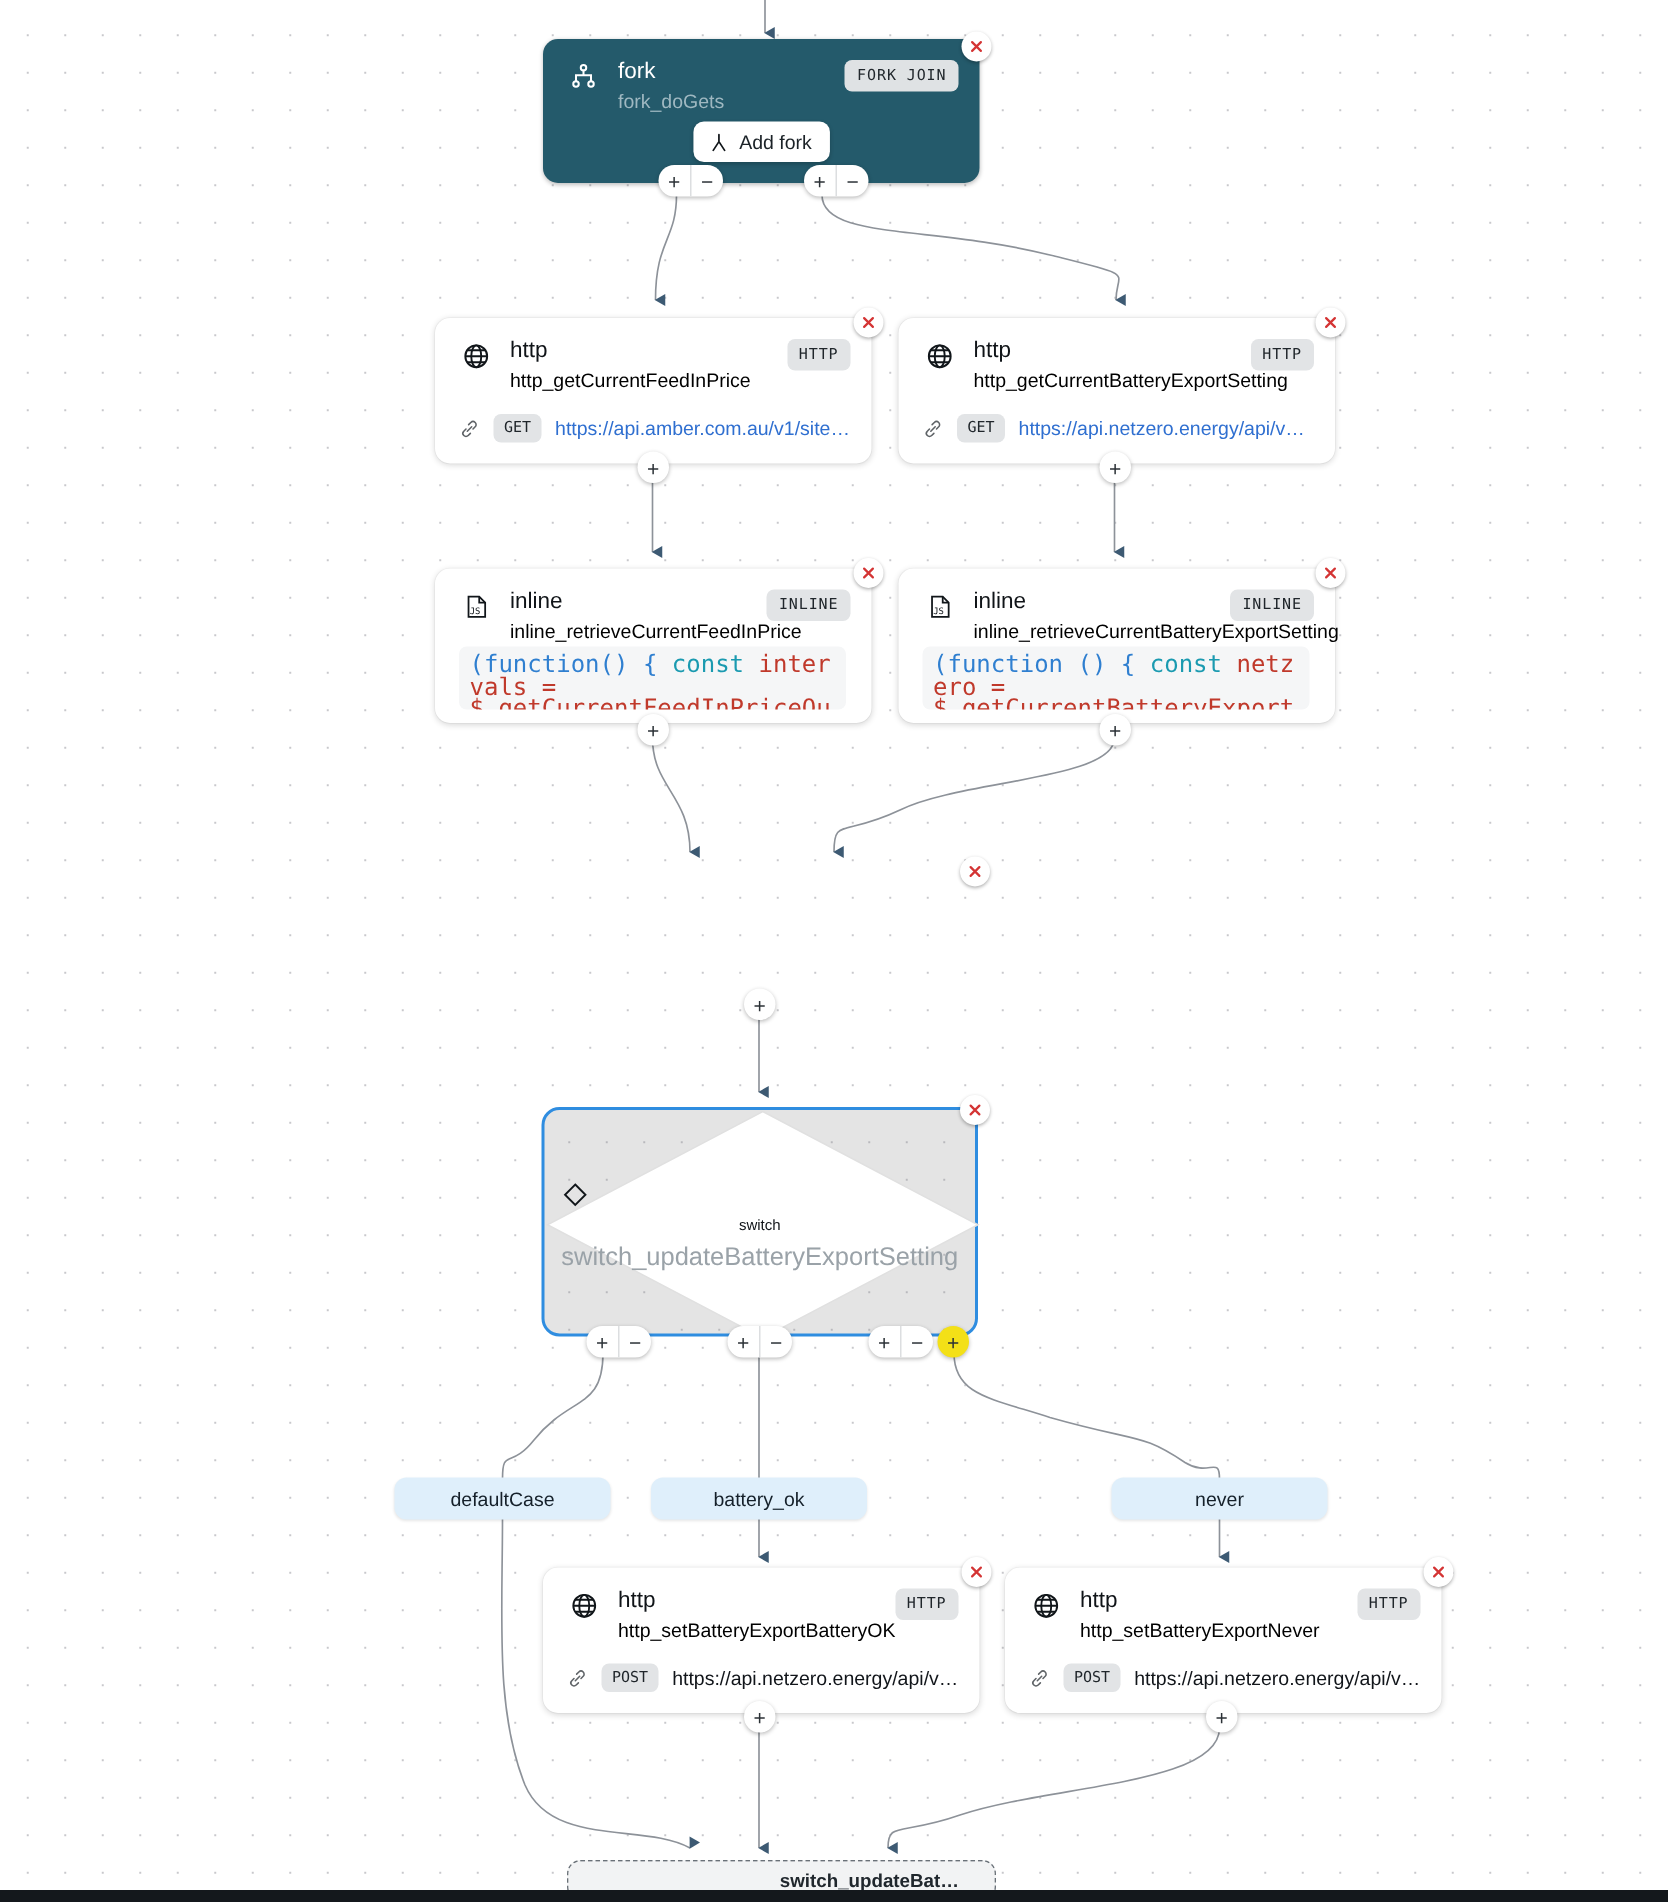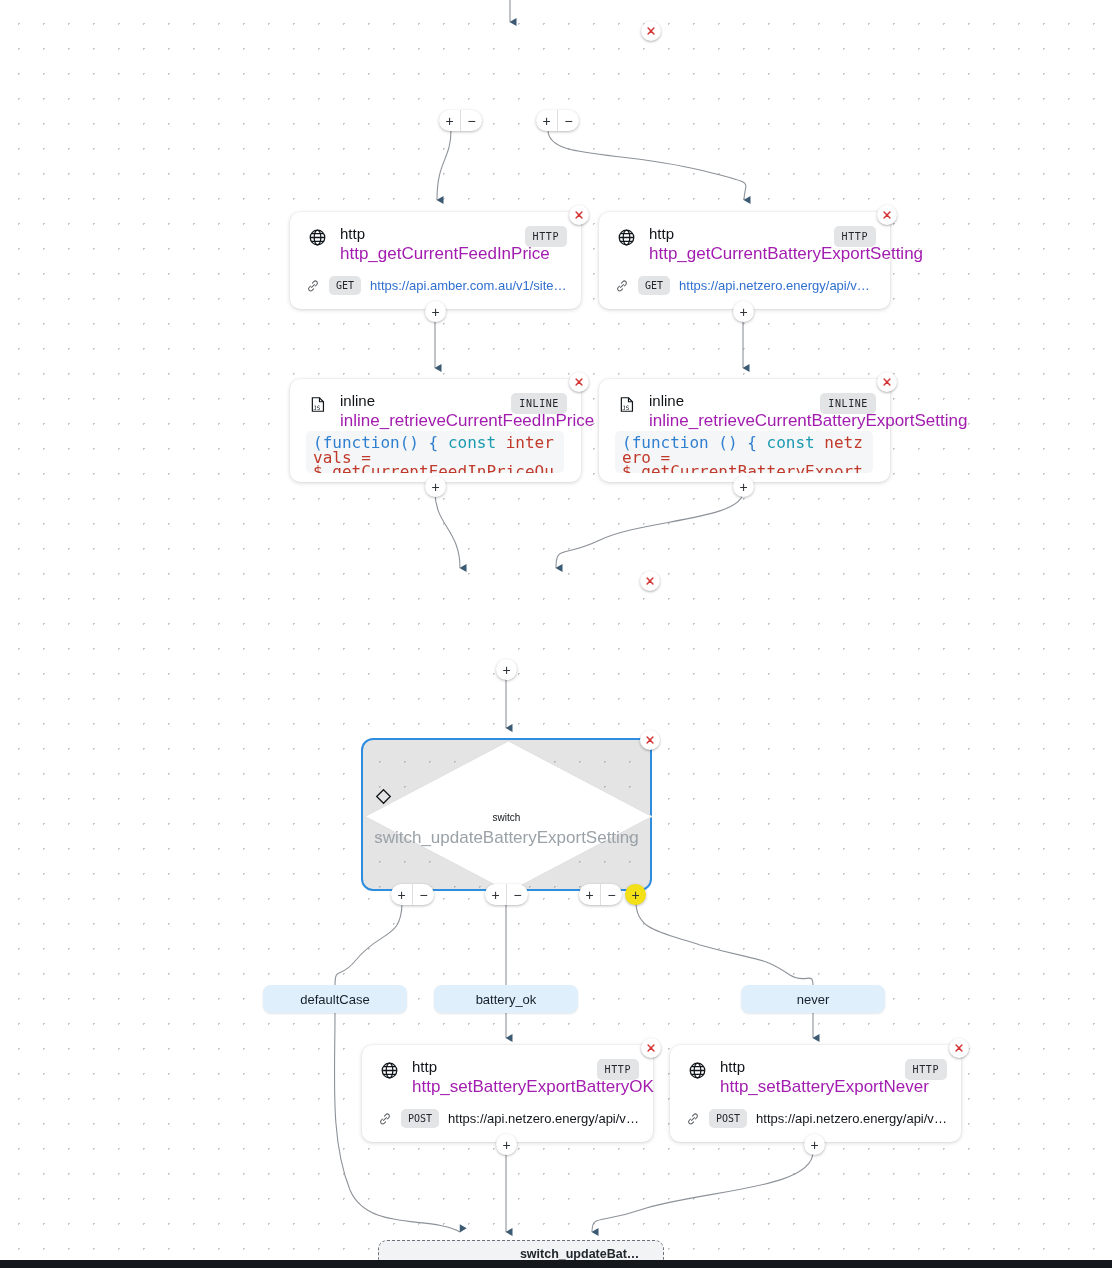--- a/index.html
+++ b/index.html
@@ -102,22 +102,22 @@
     background: #ffffff;
     border-radius: 10px;
     box-shadow: 0 1px 4px rgba(0,0,0,0.16), 0 0 0 0.5px rgba(0,0,0,0.04);
   }
   .light-node .title {
     color: #101418;
     font-size: 15px;
     line-height: 16px;
   }
   .light-node .subtitle {
-    color: #a21caf;
-    font-size: 17px;
+    color: #000000;
+    font-size: 13px;
     line-height: 16px;
     margin-top: 4px;
   }
   .url-row {
     display: flex;
     align-items: center;
     gap: 9px;
     padding: 0 14px 0 16px;
     position: absolute;
     left: 0; right: 0;
@@ -327,20 +327,43 @@
       <path d="M506,1012 L506,1038" marker-end="url(#arrow)"></path>
 
       <path d="M813,1012 L813,1038" marker-end="url(#arrow)"></path>
 
       <path d="M506,1152 L506,1232" marker-end="url(#arrow)"></path>
 
       <path d="M813,1152 C813,1190 700,1190 640,1210 C600,1224 592,1214 592,1232" marker-end="url(#arrow)"></path>
     </g>
   </svg>
 
+  <div class="node dark-node" style="left:362px; top:26px; width:291px; height:96px;">
+    <div class="node-head">
+      <span class="node-icon">
+        <svg width="20" height="20" viewBox="0 0 24 24" fill="none" stroke="#ffffff" stroke-width="1.6" stroke-linecap="round">
+          <circle cx="12" cy="5" r="2.2"></circle>
+            <circle cx="6" cy="18" r="2.2"></circle>
+            <circle cx="18" cy="18" r="2.2"></circle>
+          <path d="M12 7.2 V11 M6 15.8 V11 H18 V15.8"></path>
+        </svg>
+      </span>
+      <div class="head-text">
+        <div class="title">fork</div>
+        <div class="subtitle">fork_doGets</div>
+      </div>
+      <span class="type-badge">FORK JOIN</span>
+    </div>
+    <div class="add-fork-btn">
+      <svg width="14" height="14" viewBox="0 0 24 24" fill="none" stroke="#11161a" stroke-width="2" stroke-linecap="round">
+        <path d="M12 3 V11 M12 11 L5.5 21 M12 11 L18.5 21"></path>
+      </svg>
+      <span>Add fork</span>
+    </div>
+  </div>
   <div class="close-btn" style="left:641px; top:21px;">
     <svg width="10" height="10" viewBox="0 0 12 12" stroke="#d43434" stroke-width="1.8" stroke-linecap="round">
       <path d="M2.5 2.5 L9.5 9.5 M9.5 2.5 L2.5 9.5"></path>
       </svg>
   </div>
   <div class="plusminus" style="left:439px; top:110px;">
     <div>+</div>
     <div>−</div>
   </div>
   <div class="plusminus" style="left:536px; top:110px;">

